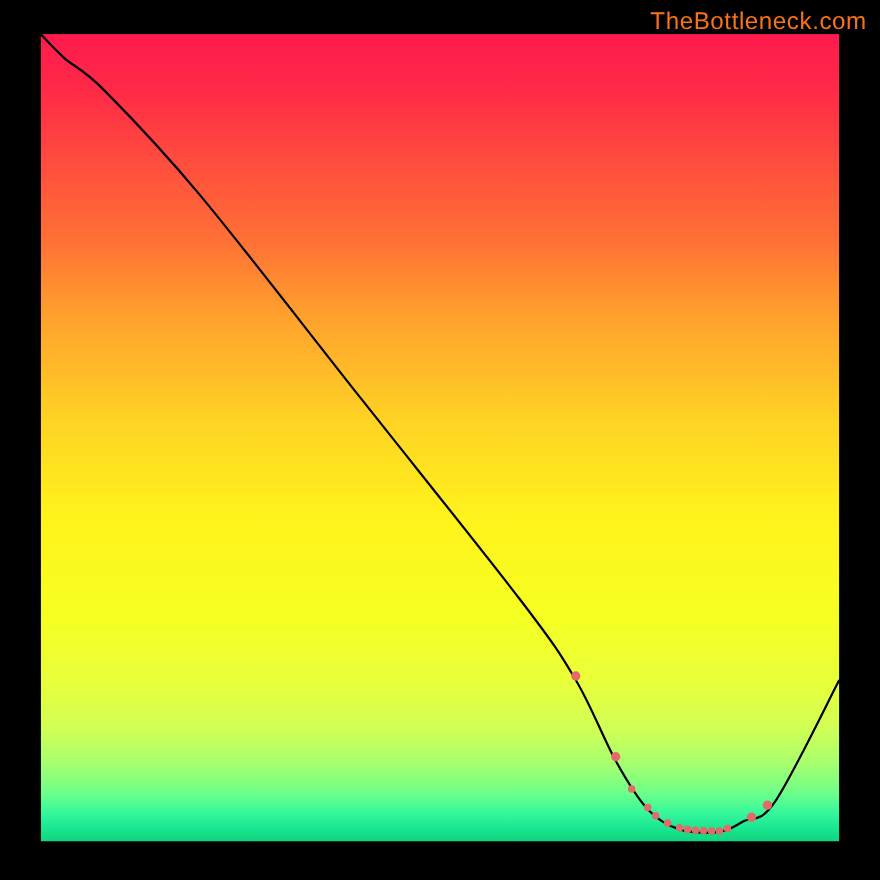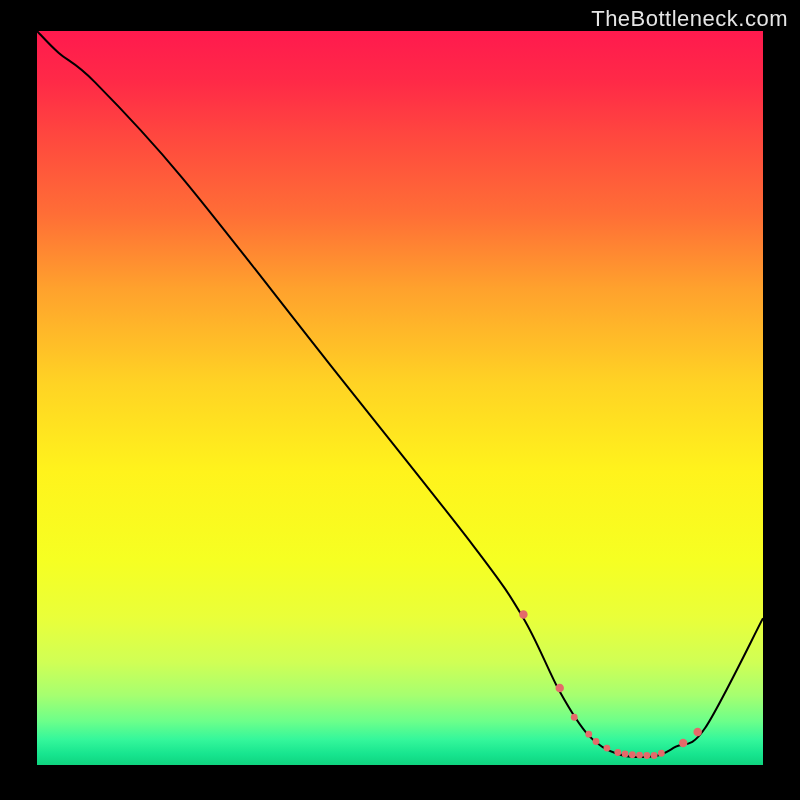--- a/index.html
+++ b/index.html
@@ -14,21 +14,21 @@
   .frame {
     position: relative;
     width: 800px;
     height: 800px;
     background: #000;
   }
   .watermark {
     position: absolute;
     top: 6px;
     right: 12px;
-    color: #e5e5e5;
+    color: #f97316;
     font-size: 22px;
     font-weight: 500;
     letter-spacing: 0.5px;
     user-select: none;
   }
   .plot-wrap {
     position: absolute;
     left: 37px;
     top: 31px;
     width: 726px;

